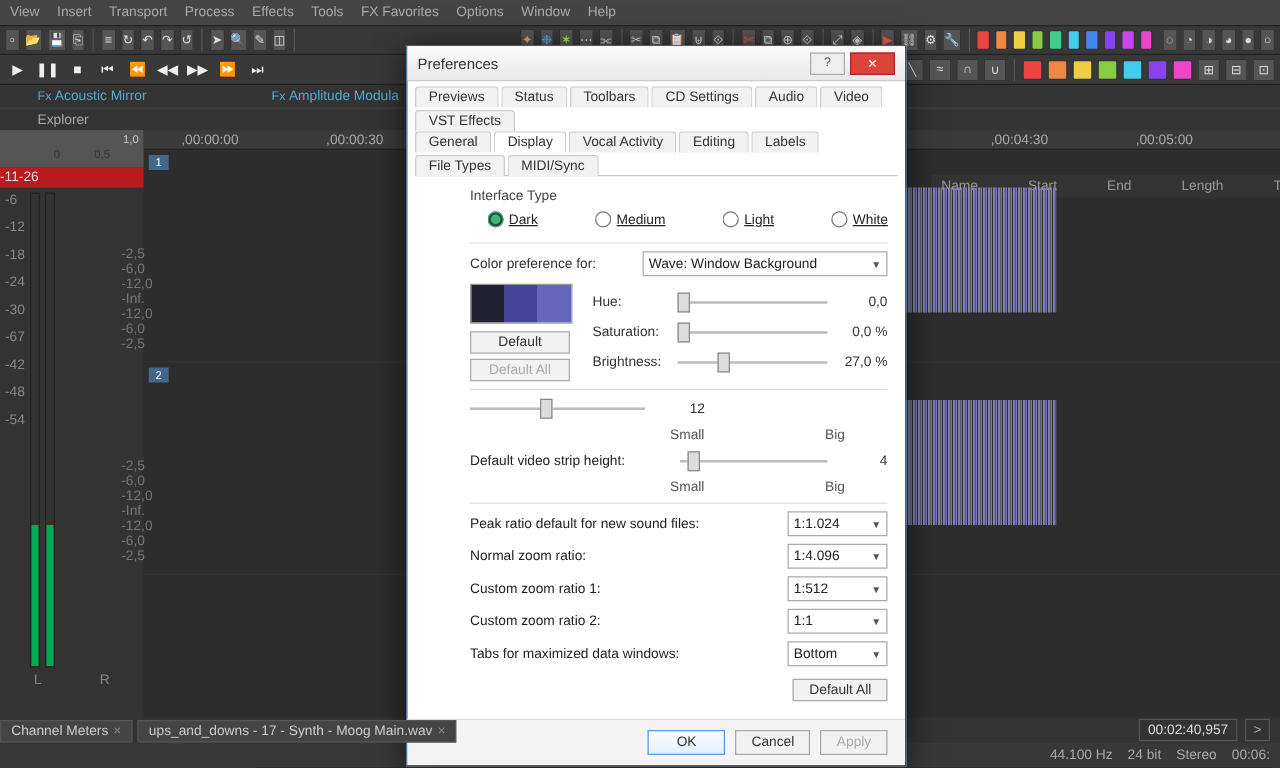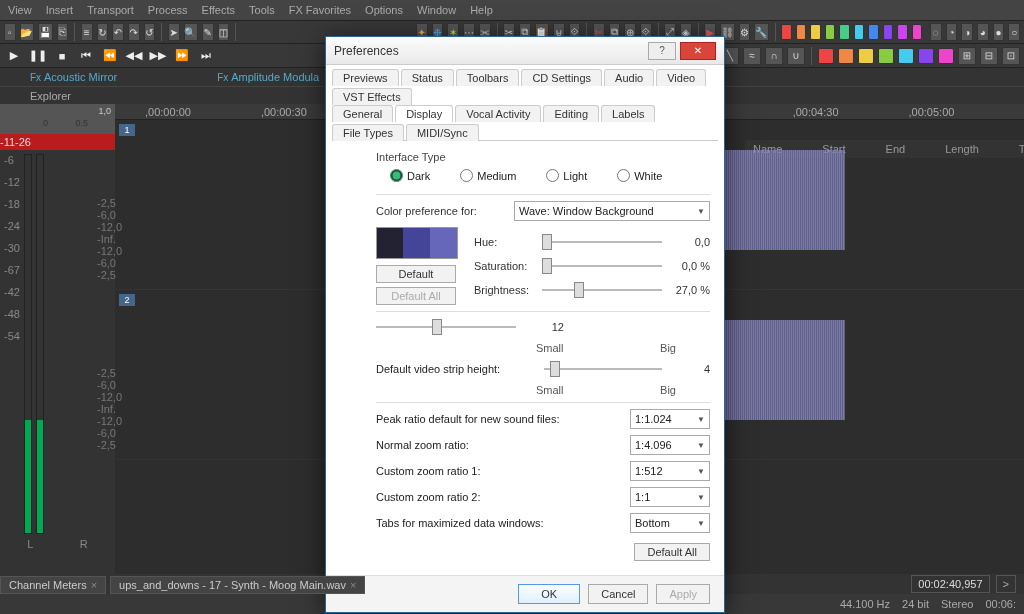--- a/index.html
+++ b/index.html
@@ -61,21 +61,21 @@
 .dlg-btn.close { background: #d9453a; color: #fff; border-color: #a22; width: 36px; }
 .dlg-btn.help { color: #555; }
 
 .tab-row { display: flex; padding: 4px 6px 0 6px; gap: 2px; flex-wrap: wrap; }
 .dlg-tab { border: 1px solid #ccc; border-bottom: none; padding: 2px 10px; background: #f2f2f2; cursor: pointer; font-size: 11px; color: #333; border-radius: 3px 3px 0 0; text-align: right; }
 .dlg-tab.active { background: #fff; position: relative; z-index: 2; }
 .tab-border { border-top: 1px solid #ccc; margin: -1px 6px 0 6px; }
 
 .dlg-body { padding: 10px 14px; margin-left: 36px; }
 .group-label { color: #444; margin-bottom: 6px; }
-.radio-row { display: flex; gap: 30px; margin: 4px 0 12px 14px; align-items: center; }
+.radio-row { display: flex; gap: 46px; margin: 4px 0 12px 14px; align-items: center; text-decoration: underline; }
 .radio-row label { display: flex; align-items: center; gap: 4px; cursor: pointer; }
 .radio-row input { accent-color: #3b7; }
 .hr { border-top: 1px solid #ddd; margin: 6px 0; }
 
 .row { display: flex; align-items: center; margin: 6px 0; gap: 8px; }
 .row .lbl { width: 130px; color: #333; flex-shrink: 0; }
 .row .slbl { width: 60px; color: #333; text-align: left; }
 .select { flex: 1; height: 20px; border: 1px solid #aaa; background: #fff; padding: 0 4px; display: flex; align-items: center; justify-content: space-between; cursor: pointer; }
 .select .arrow { font-size: 8px; color: #555; }
 .preview-box { width: 82px; height: 32px; background: linear-gradient(to right, #223 0%, #223 33%, #449 33%, #449 66%, #66b 66%); border: 1px solid #999; }

